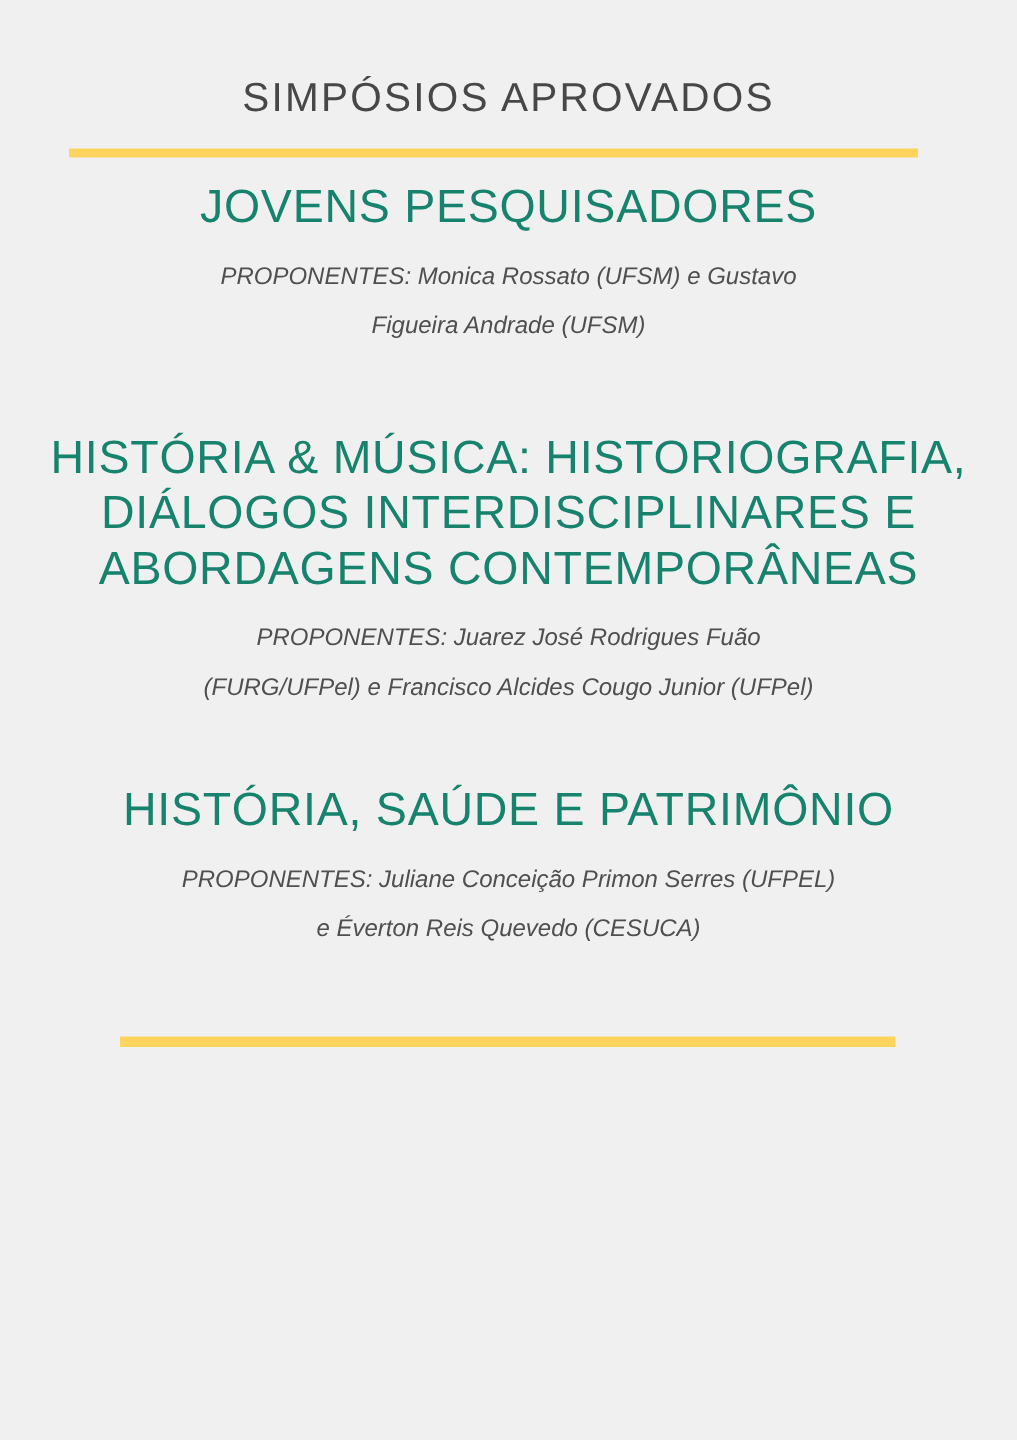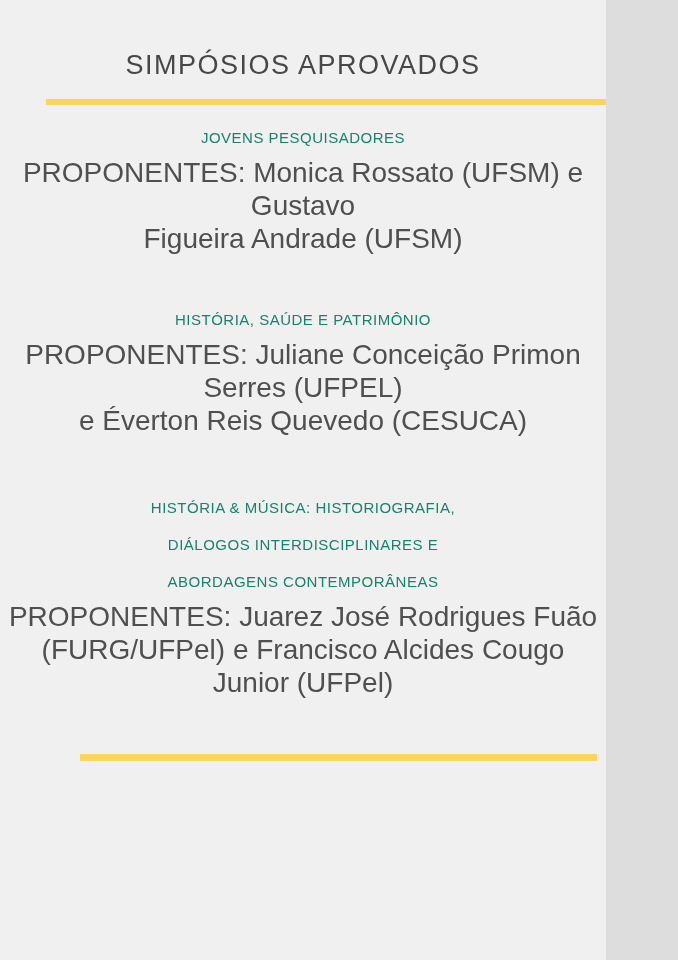--- a/index.html
+++ b/index.html
@@ -4,21 +4,21 @@
 <style>
   :root{
     --background:#f0f0f0;
     --title_text:#474747;
     --heading_teal:#17836c;
     --body_text:#4f4f4f;
     --divider_yellow:#fcd45e;
   }
   html,body{margin:0;padding:0;background:#ddd;}
   .page{
-    width:606px;height:960px;
+    width:678px;height:960px;
     background:var(--background);
     overflow:hidden;
     position:relative;
     font-family:"Liberation Sans","DejaVu Sans",sans-serif;
   }
   .page-title{
     margin:46px 0 0 0;
     text-align:center;
     font-size:27px;
     font-weight:400;
@@ -38,33 +38,34 @@
   .divider-bottom{
     width:517px;height:7px;
     margin:27px 0 0 80px;
   }
   .symposium{
     text-align:center;
   }
   .sym-title{
     margin:0;
     color:var(--heading_teal);
-    font-size:15px;
+    font-size:31px;
     font-weight:400;
     letter-spacing:0.5px;
     line-height:37px;
     white-space:pre-line;
   }
   .sym-prop{
-    margin:0;
+    margin:12px;
     color:var(--body_text);
-    font-size:28px;
+    font-size:16px;
     font-weight:400;
     line-height:33px;
     white-space:pre-line;
+    font-style:italic;
   }
   .sym-1{margin-top:14px;}
   .sym-2{margin-top:46px;}
   .sym-3{margin-top:52px;}
   .sym-4{margin-top:55px;}
 </style>
 </head>
 <body>
 
 <div class="page">
@@ -72,32 +73,32 @@
   <h1 class="page-title">SIMPÓSIOS APROVADOS</h1>
 
   <div class="divider divider-top"></div>
 
   <section class="symposium sym-1">
     <h2 class="sym-title">JOVENS PESQUISADORES</h2>
     <p class="sym-prop">PROPONENTES: Monica Rossato (UFSM) e Gustavo
 Figueira Andrade (UFSM)</p>
   </section>
 
-  <section class="symposium sym-2">
-    <h2 class="sym-title">HISTÓRIA, SAÚDE E PATRIMÔNIO</h2>
-    <p class="sym-prop">PROPONENTES: Juliane Conceição Primon Serres (UFPEL)
-e Éverton Reis Quevedo (CESUCA)</p>
-  </section>
-
   <section class="symposium sym-3">
     <h2 class="sym-title">HISTÓRIA &amp; MÚSICA: HISTORIOGRAFIA,
 DIÁLOGOS INTERDISCIPLINARES E
 ABORDAGENS CONTEMPORÂNEAS</h2>
     <p class="sym-prop">PROPONENTES: Juarez José Rodrigues Fuão
 (FURG/UFPel) e Francisco Alcides Cougo Junior (UFPel)</p>
+  </section>
+
+  <section class="symposium sym-2">
+    <h2 class="sym-title">HISTÓRIA, SAÚDE E PATRIMÔNIO</h2>
+    <p class="sym-prop">PROPONENTES: Juliane Conceição Primon Serres (UFPEL)
+e Éverton Reis Quevedo (CESUCA)</p>
   </section>
 
   <section class="symposium sym-4">
   </section>
 
   <div class="divider divider-bottom"></div>
 
 </div>
 
 </body></html>

